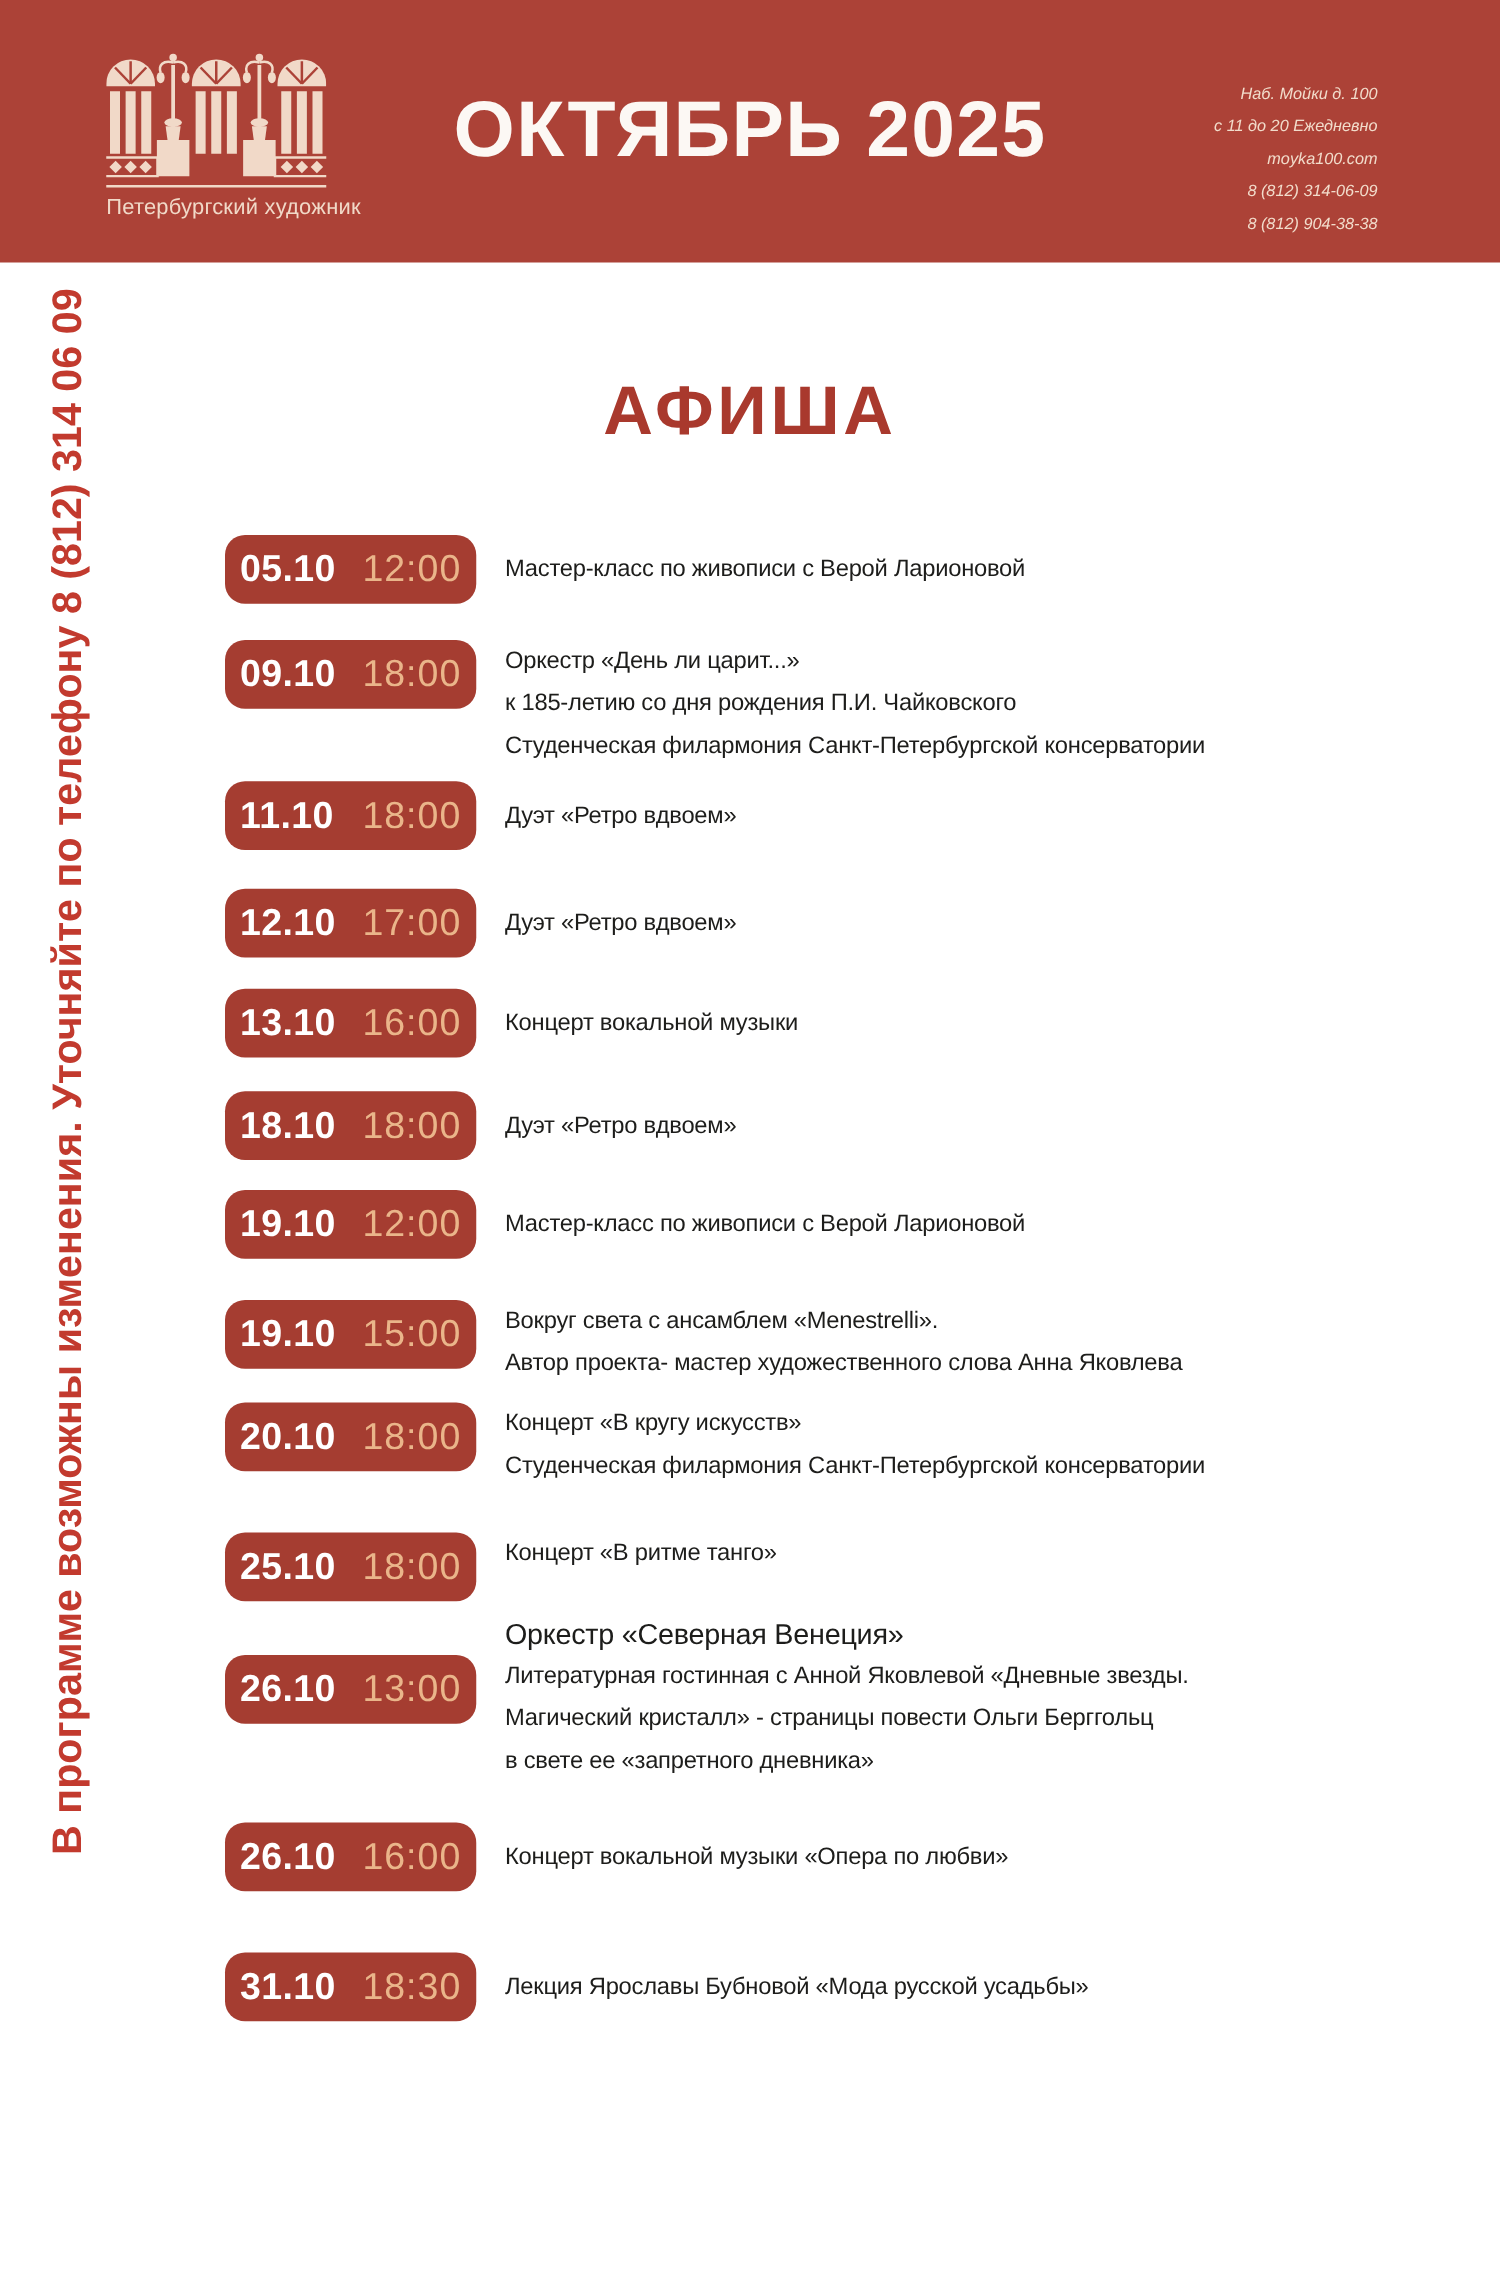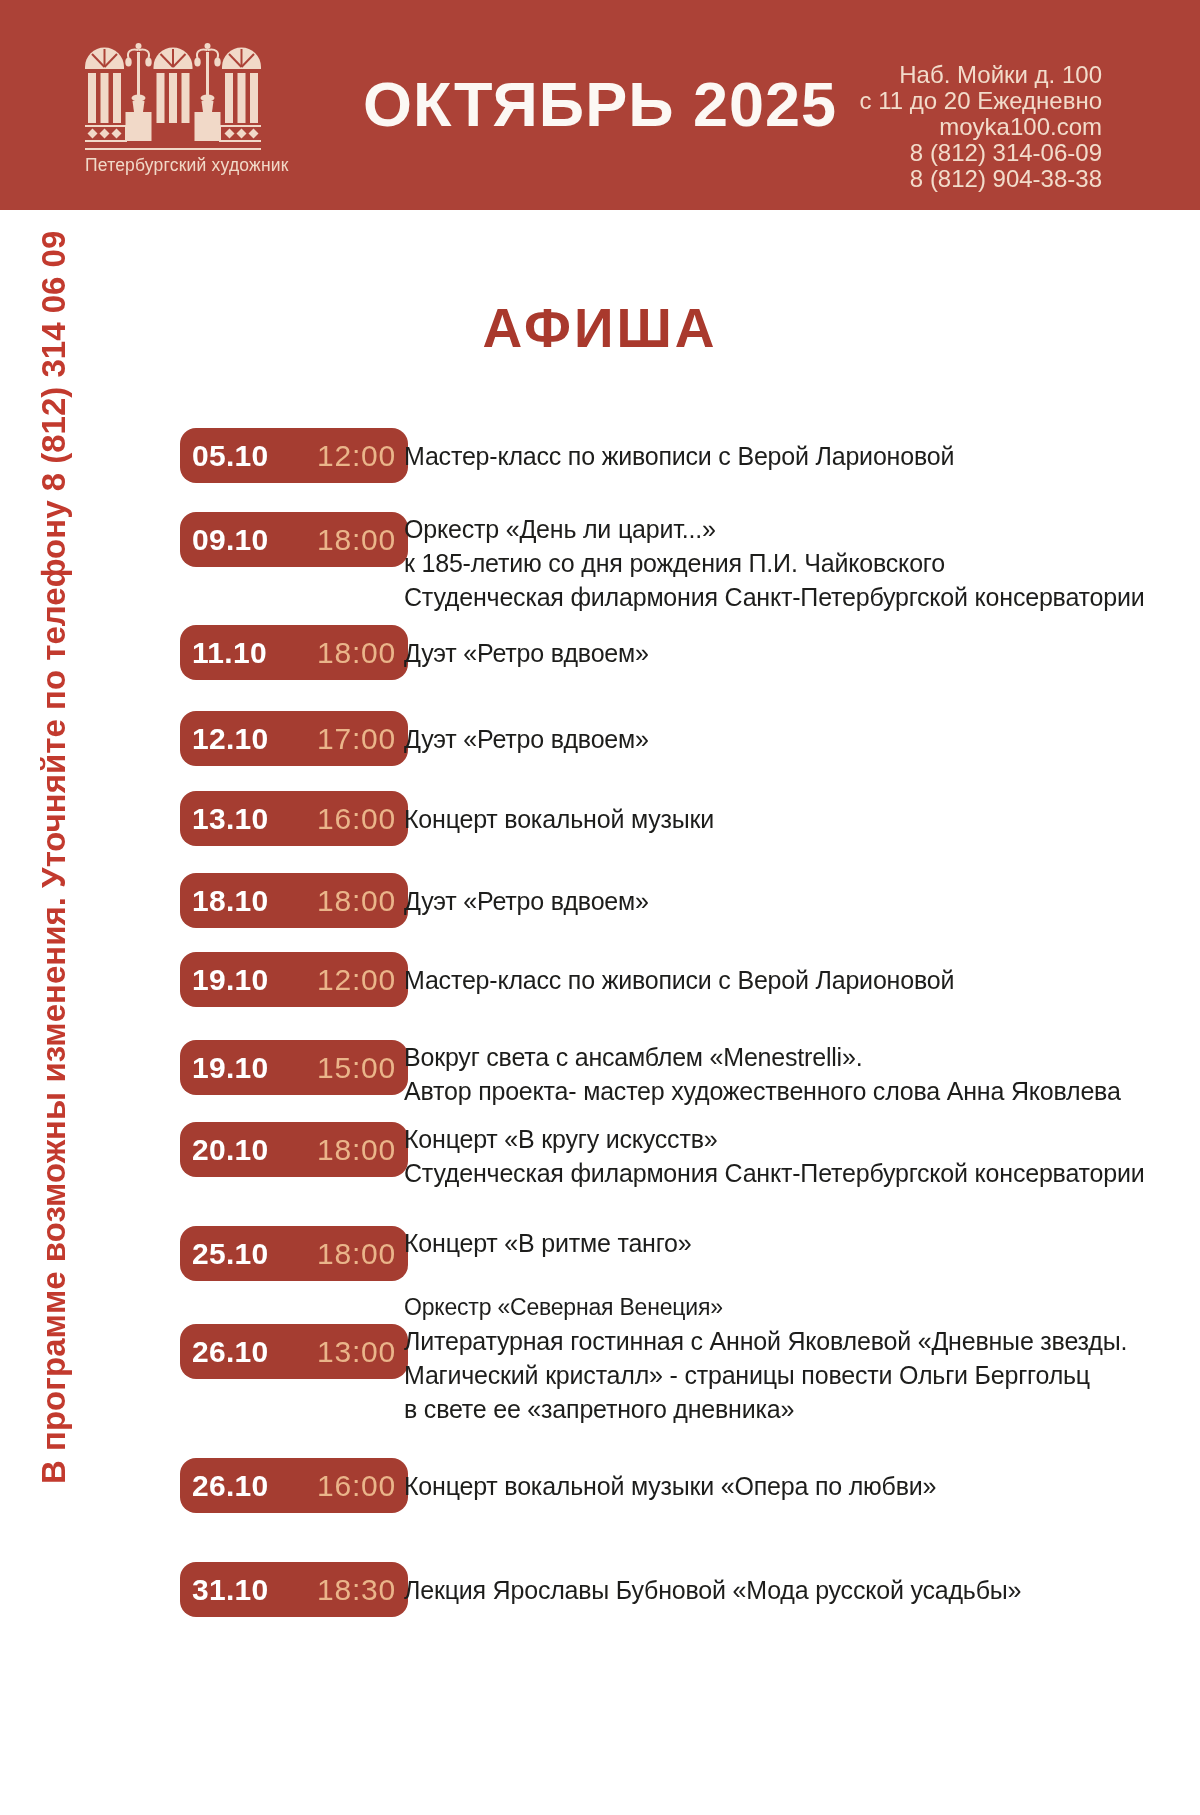--- a/index.html
+++ b/index.html
@@ -15,49 +15,49 @@
   .logo-caption{
     border-top:2px solid #F1D9C8;margin-top:6px;padding-top:5px;
     color:#F1D9C8;font-size:17.5px;text-align:center;letter-spacing:.2px;white-space:nowrap;
   }
   .month-title{
     position:absolute;top:68px;left:50%;transform:translateX(-50%);
     color:#FCF8F4;font-size:63px;font-weight:bold;letter-spacing:1px;white-space:nowrap;
   }
   .contacts{
     position:absolute;top:62px;right:98px;text-align:right;
-    color:#F2DCCB;font-size:24px;line-height:26px;
+    color:#F2DCCB;font-size:13px;line-height:26px;font-style:italic;
   }
   
   .note-vertical{
     position:absolute;left:28px;top:1484px;width:1216px;height:52px;line-height:52px;
     transform:rotate(-90deg);transform-origin:0 0;
     color:#C23A2E;font-size:33px;font-weight:bold;text-align:center;white-space:nowrap;
   }
   
   .afisha{
     position:absolute;top:296px;left:0;width:100%;text-align:center;
     color:#A9392D;font-size:55px;font-weight:bold;letter-spacing:3px;
   }
   
   .events{position:absolute;left:0;top:0;width:100%;height:100%;}
   .event-row{position:absolute;left:0;width:100%;}
   .date-badge{
-    position:absolute;left:180px;top:0;width:228px;height:55px;box-sizing:border-box;
+    position:absolute;left:180px;top:0;width:201px;height:55px;box-sizing:border-box;
     background:#A53D31;border-radius:16px;
     display:flex;align-items:center;justify-content:space-between;padding:0 12px;
   }
   .event-date{color:#FFFFFF;font-weight:bold;font-size:30px;letter-spacing:.3px;}
   .event-time{color:#EAB58A;font-size:30px;letter-spacing:.8px;}
   .event-text{
     position:absolute;left:404px;top:0;right:20px;min-height:55px;
     display:flex;flex-direction:column;justify-content:center;color:#1D1D1B;
   }
   .event-text.multi{justify-content:flex-start;}
-  .event-line{font-size:25px;line-height:34px;letter-spacing:-.2px;}
+  .event-line{font-size:19px;line-height:34px;letter-spacing:-.2px;}
   .event-sub{font-size:23px;line-height:30px;letter-spacing:-.2px;margin-top:32px;}
 </style>
 </head>
 <body>
 
 <div class="page">
 
   <div class="band">
     <div class="logo">
       <svg width="176" height="102" viewBox="0 0 176 102" aria-hidden="true">

